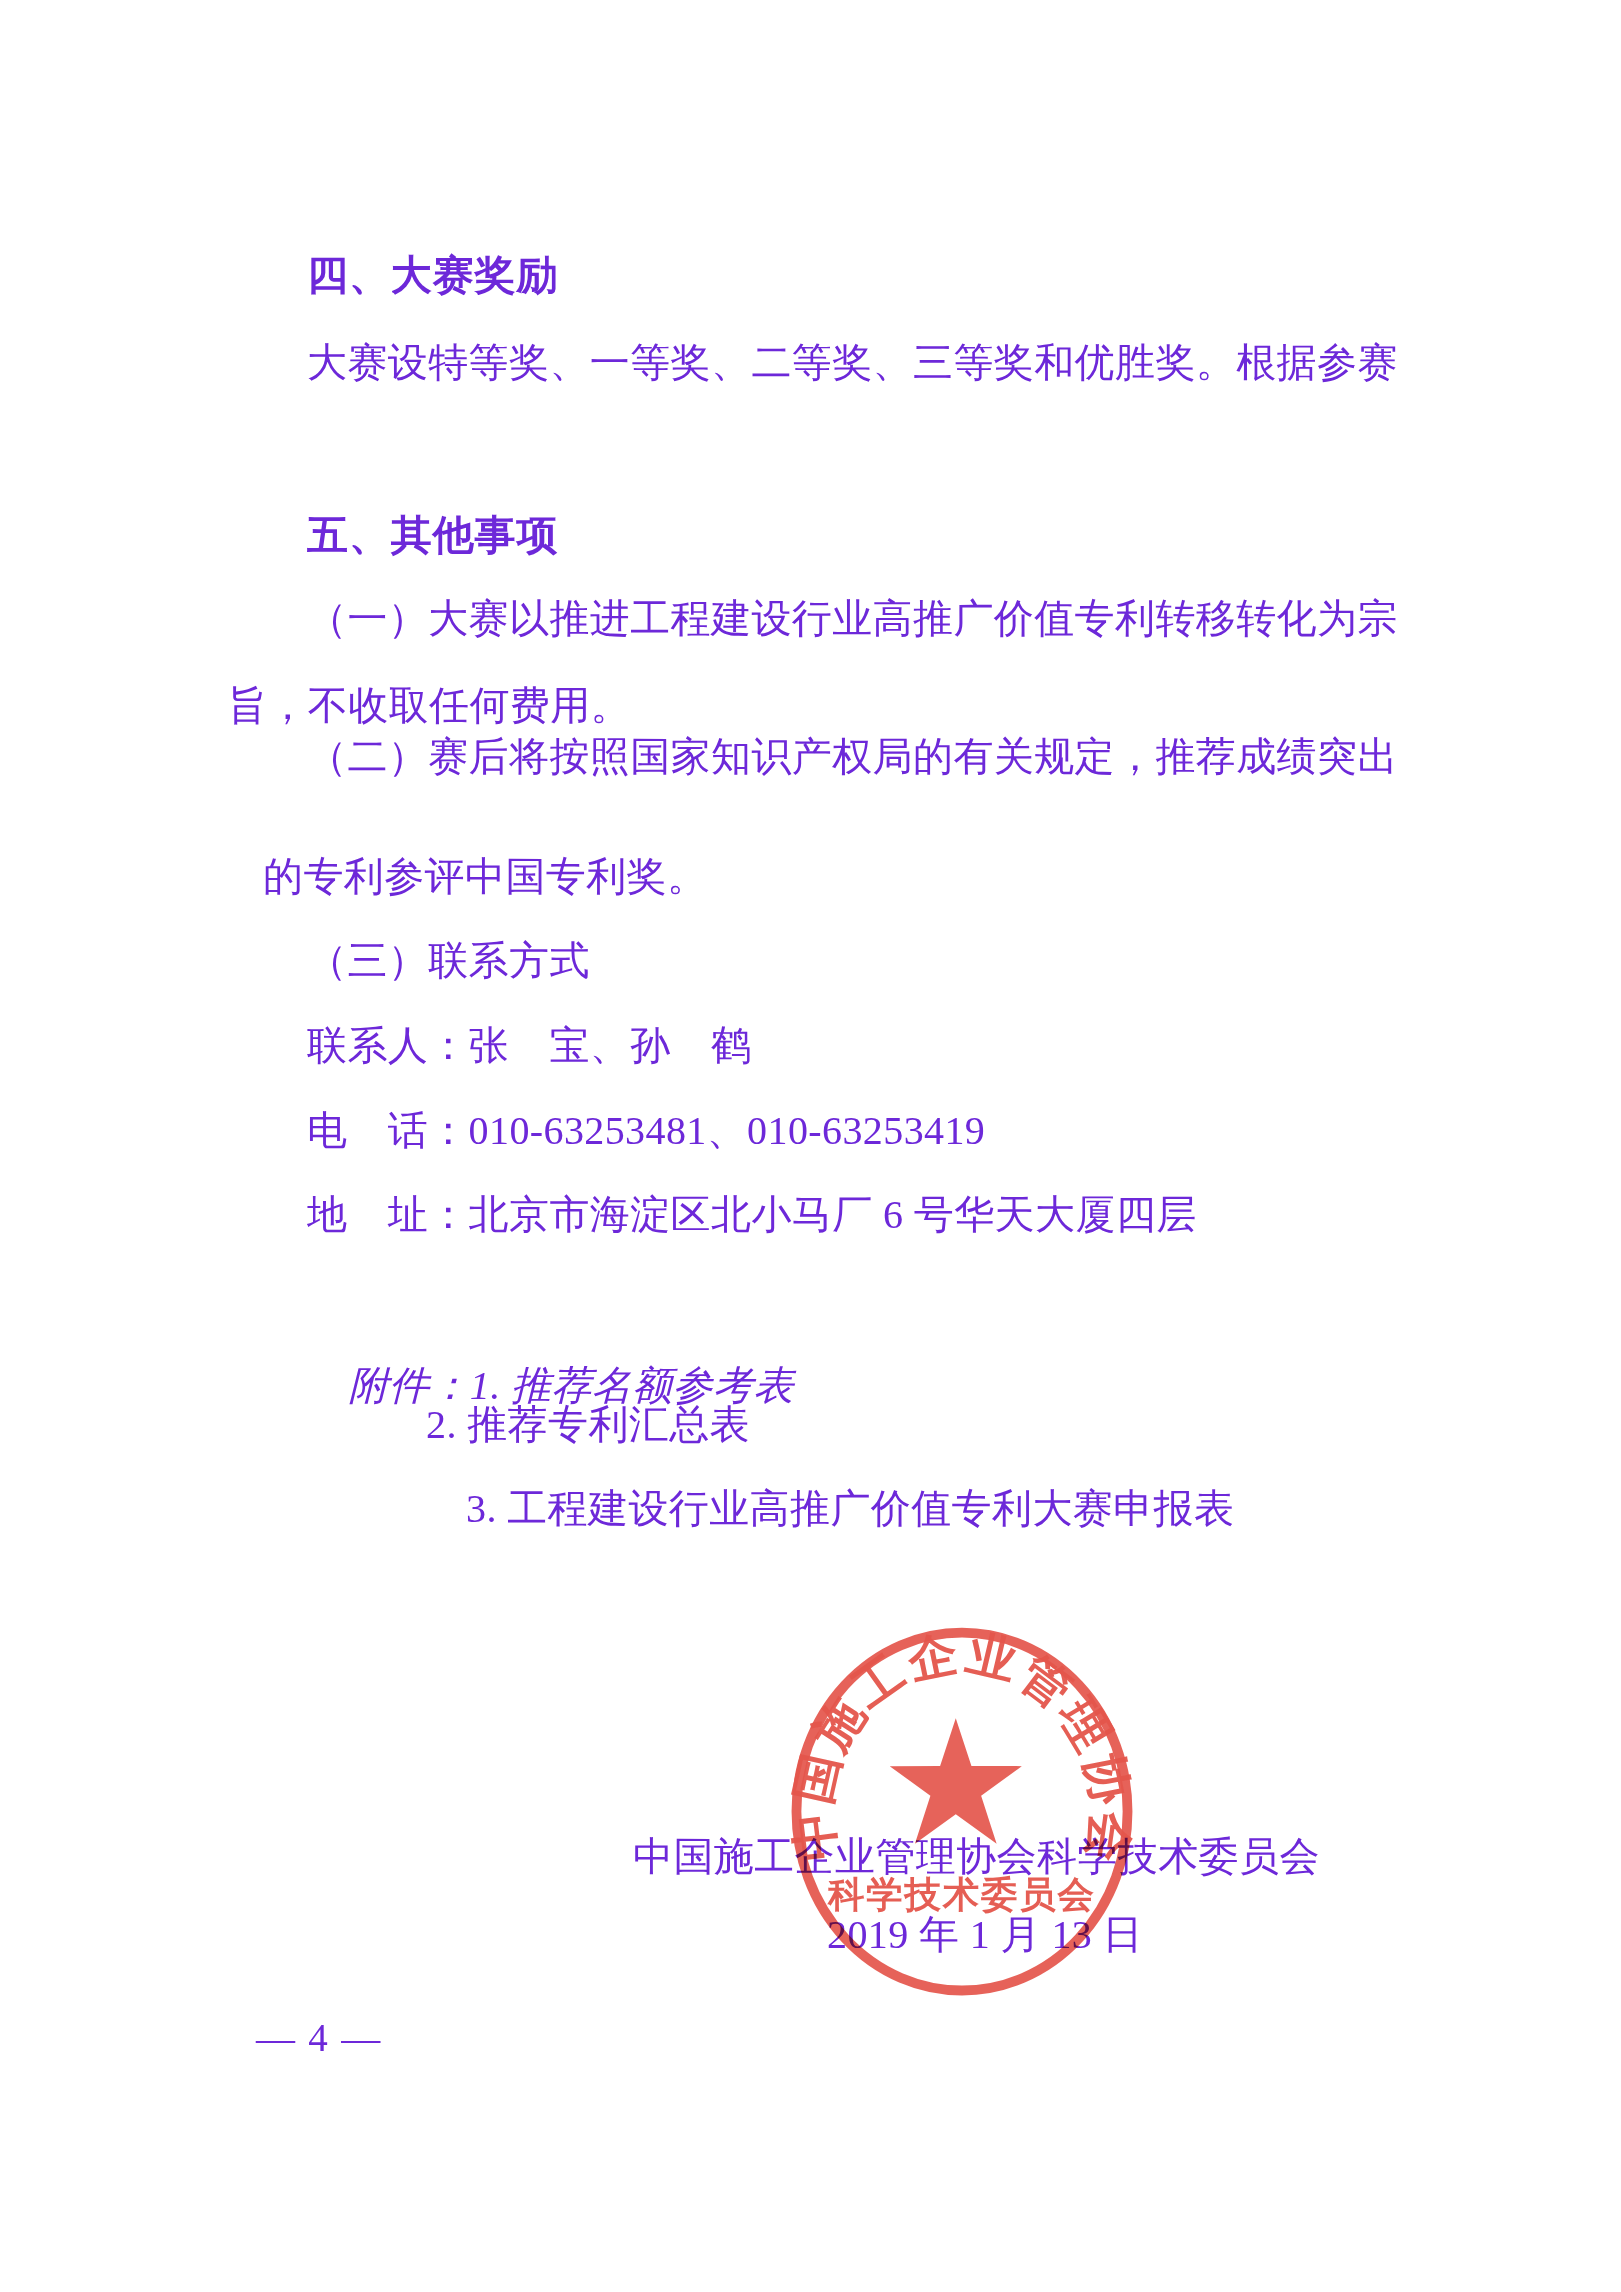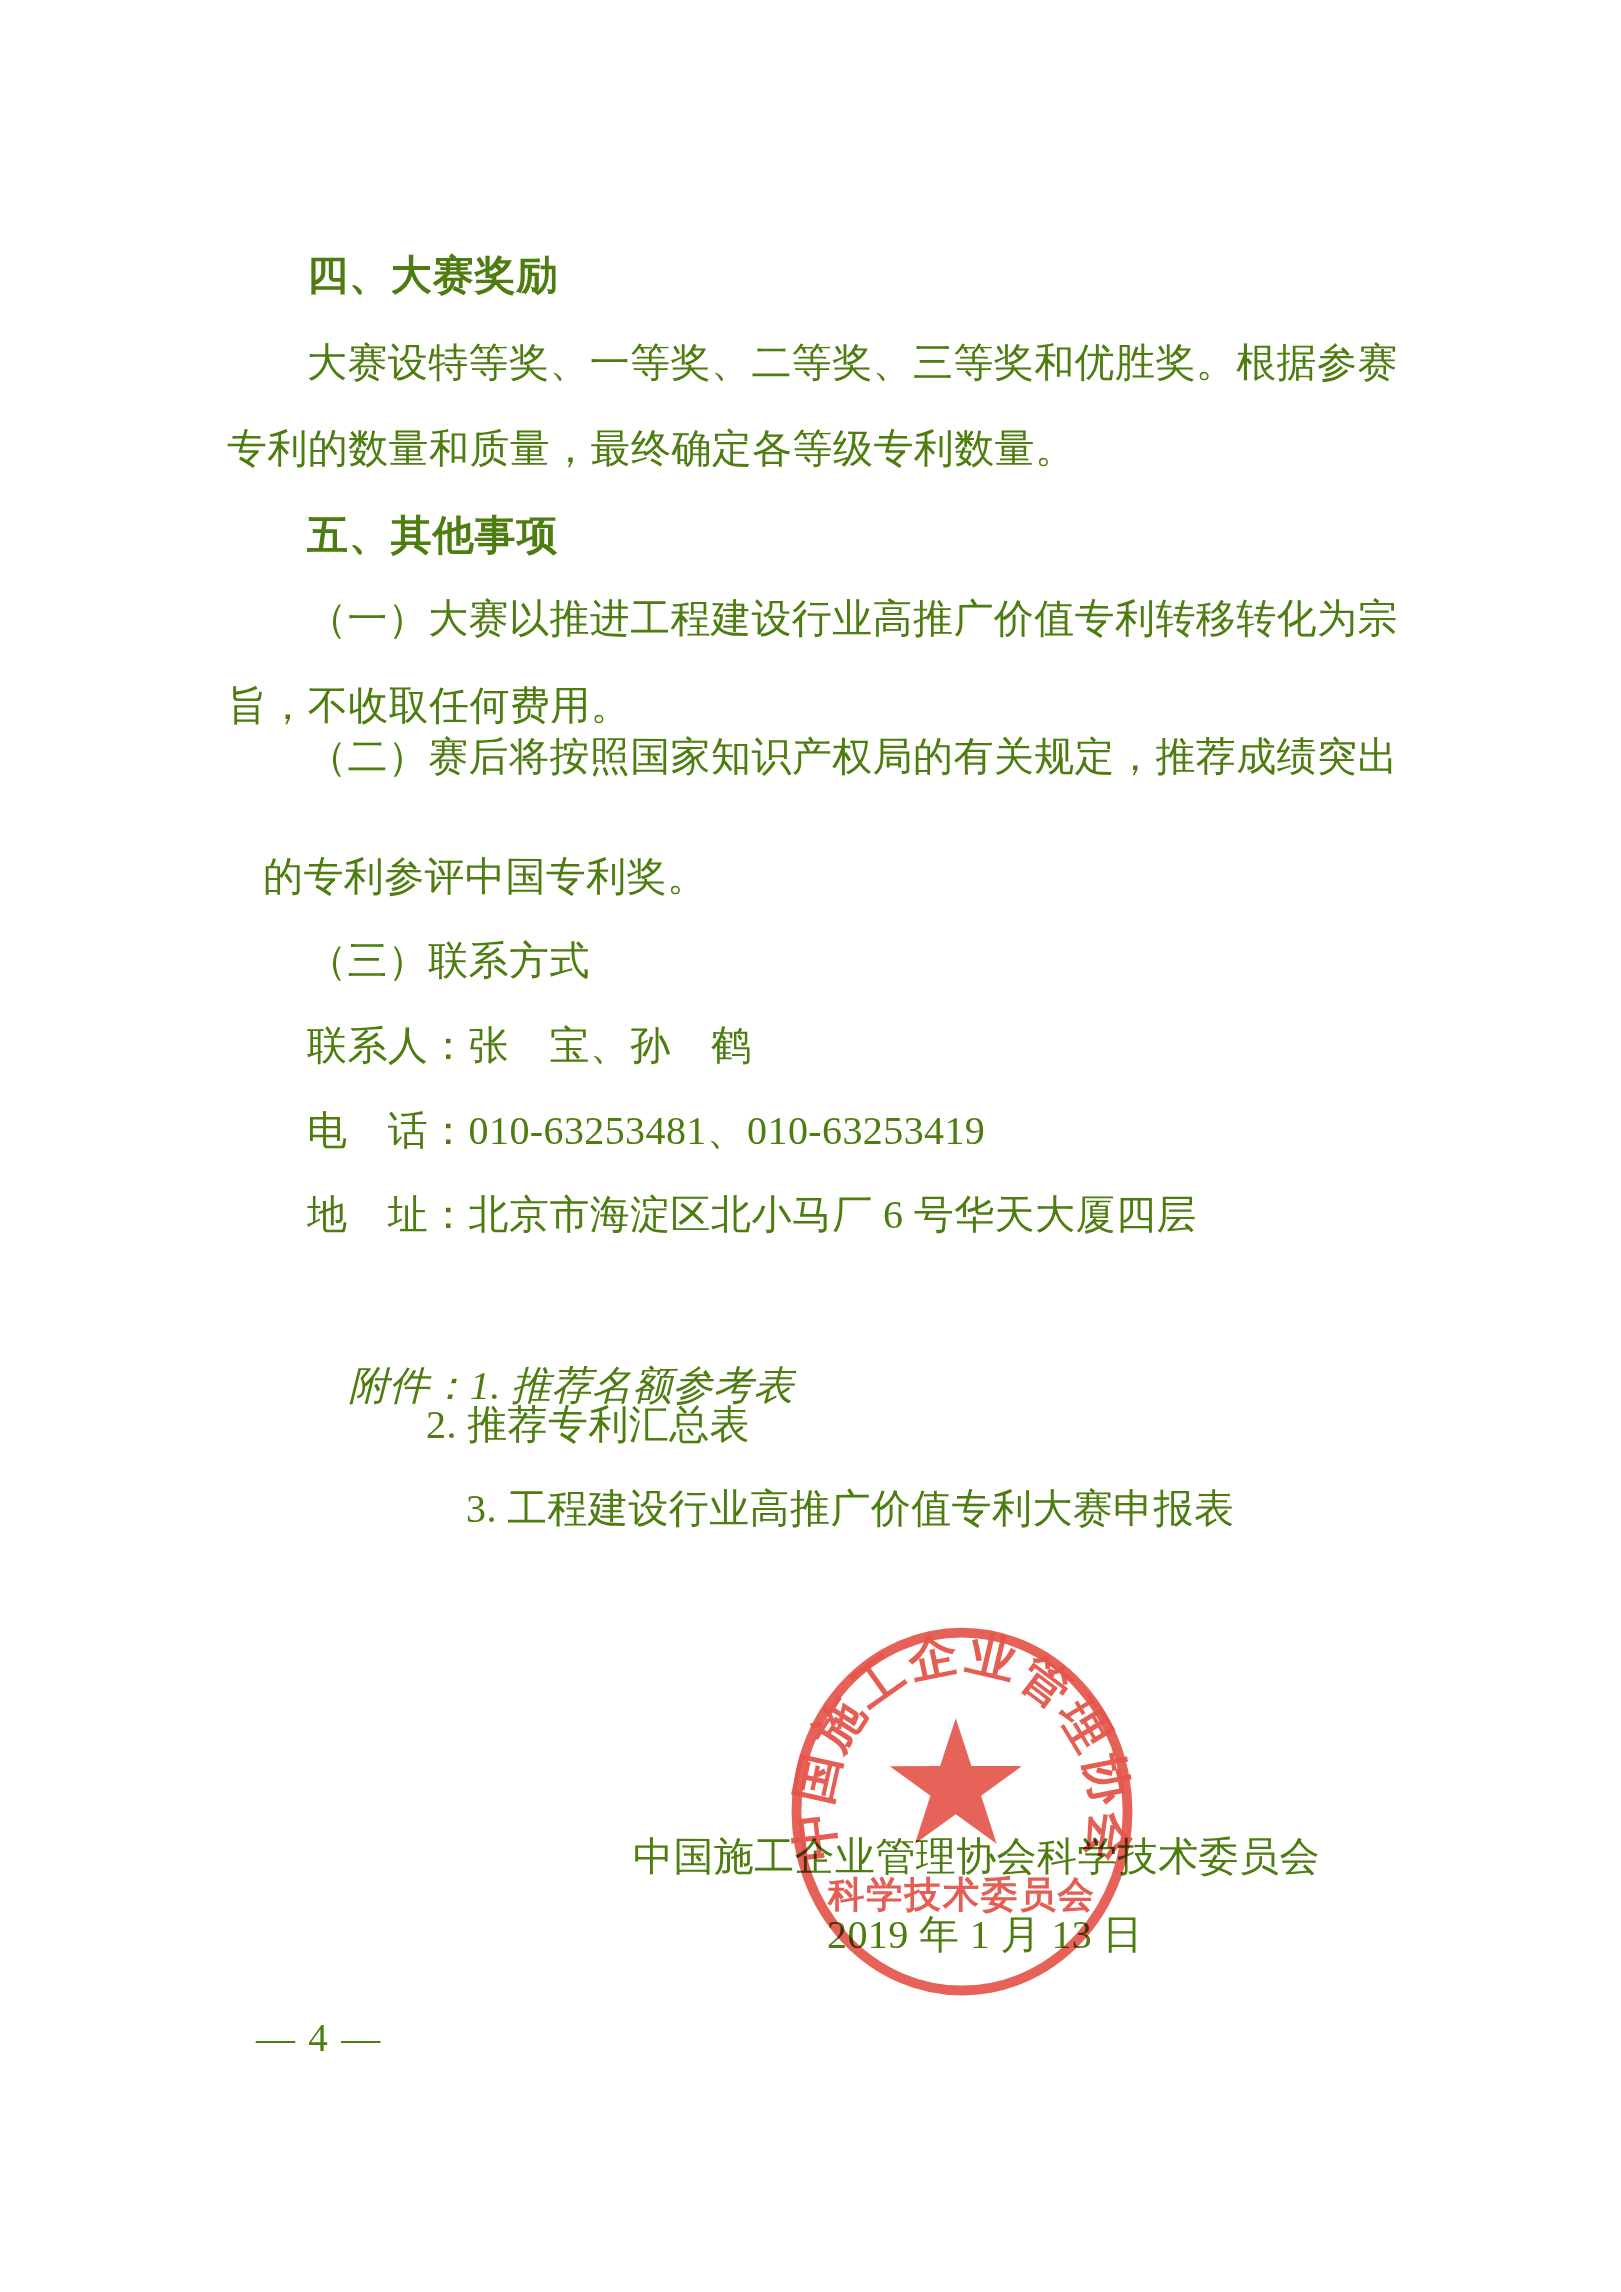--- a/index.html
+++ b/index.html
@@ -11,21 +11,21 @@
     overflow: hidden;
     font-family: "Liberation Serif", "DejaVu Serif", serif;
     color: #0f0f0f;
   }
   .t {
     position: absolute;
     font-size: 40px;
     line-height: 1.15;
     letter-spacing: 0.4px;
     white-space: pre;
-    color: #4d7c0f;
+    color: #6d28d9;
   }
   .h {
     font-family: "Liberation Sans", "DejaVu Sans", sans-serif;
     font-weight: 700;
     font-size: 41px;
     letter-spacing: 0.9px;
   }
   .ink { mix-blend-mode: multiply; }
   .num { font-family: "Liberation Serif", serif; }
   .seal {
@@ -47,21 +47,20 @@
   }
 </style>
 </head>
 <body>
 
 <div class="page">
 
   <div class="t h" style="left:307px; top:252px;">四、大赛奖励</div>
 
   <div class="t" style="left:307px; top:340px;">大赛设特等奖、一等奖、二等奖、三等奖和优胜奖。根据参赛</div>
-  <div class="t" style="left:227px; top:426px;">专利的数量和质量，最终确定各等级专利数量。</div>
 
   <div class="t h" style="left:307px; top:512px;">五、其他事项</div>
 
   <div class="t" style="left:227px; top:683px;">旨，不收取任何费用。</div>
   <div class="t" style="left:307px; top:596px;">（一）大赛以推进工程建设行业高推广价值专利转移转化为宗</div>
 
   <div class="t" style="left:307px; top:734px;">（二）赛后将按照国家知识产权局的有关规定，推荐成绩突出</div>
   <div class="t" style="left:227px; top:854px;margin-left:36px;">的专利参评中国专利奖。</div>
 
   <div class="t" style="left:307px; top:938px;">（三）联系方式</div>

